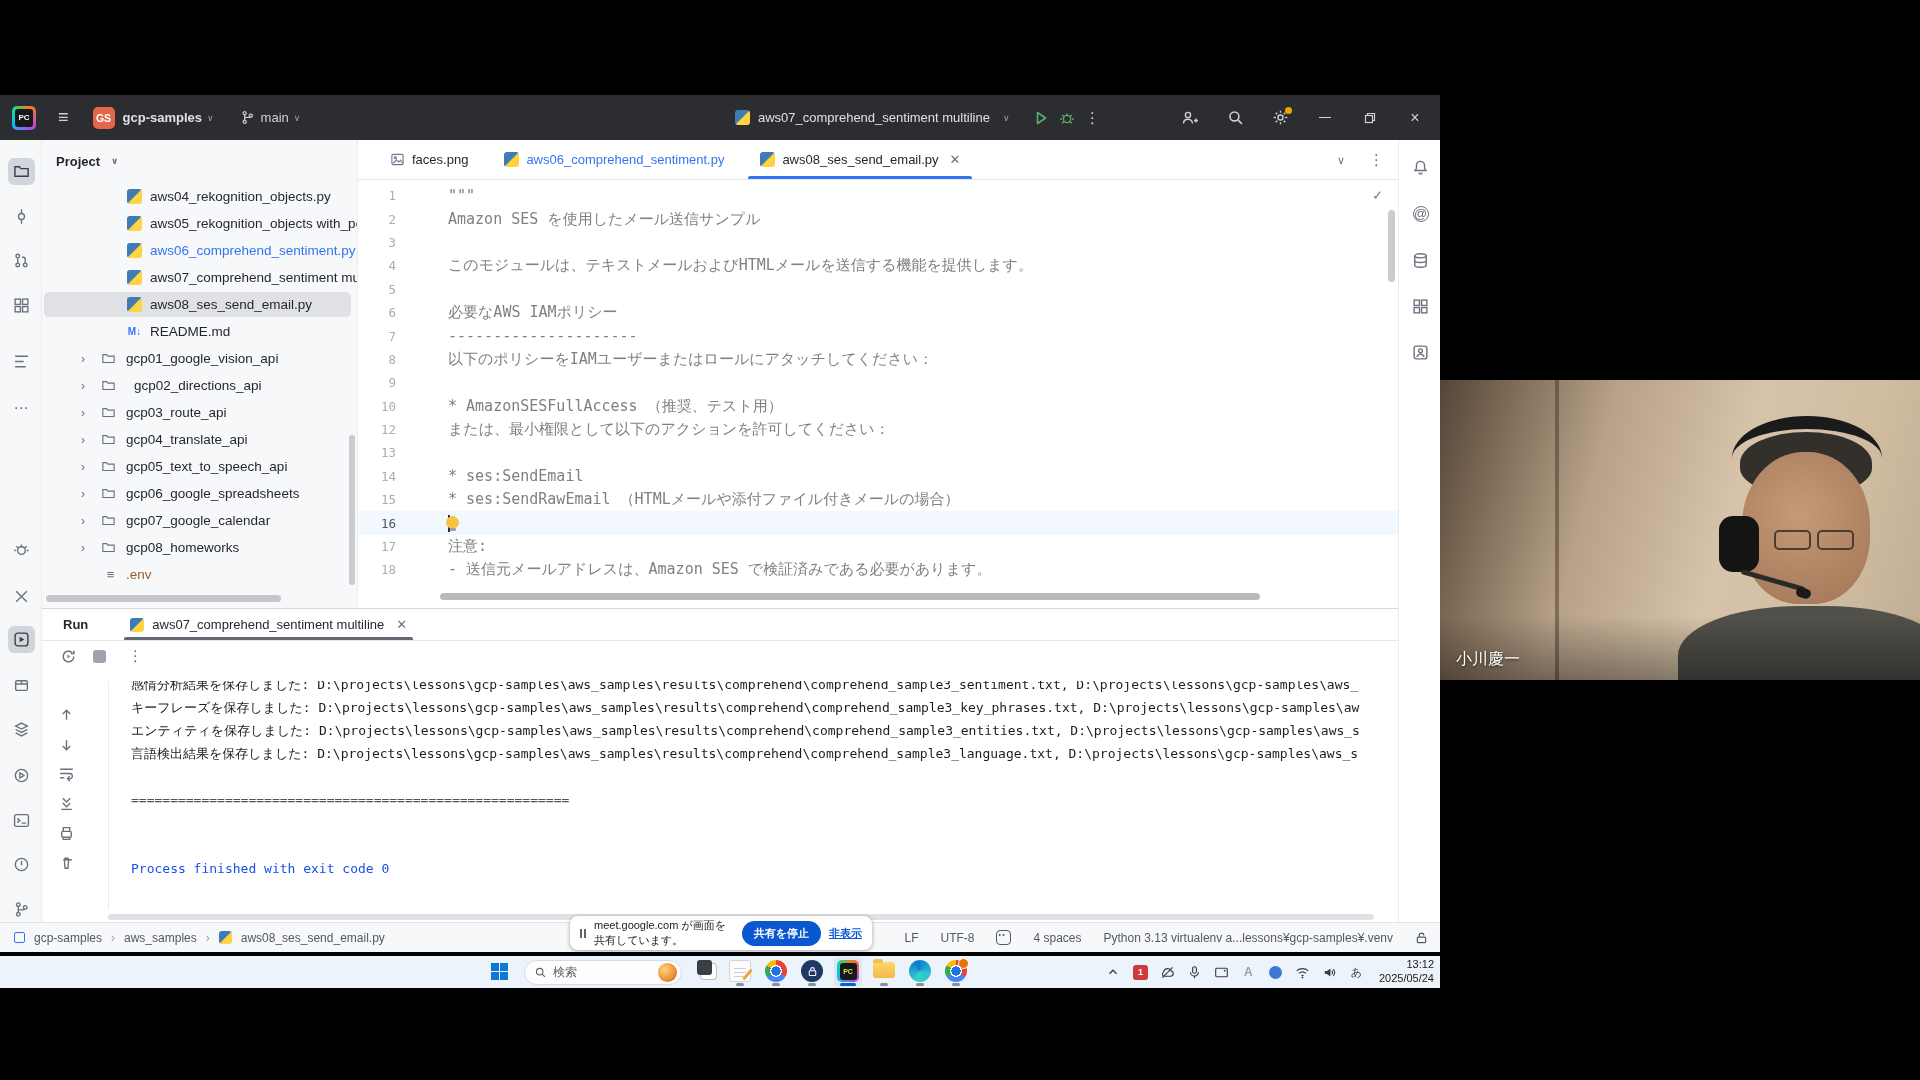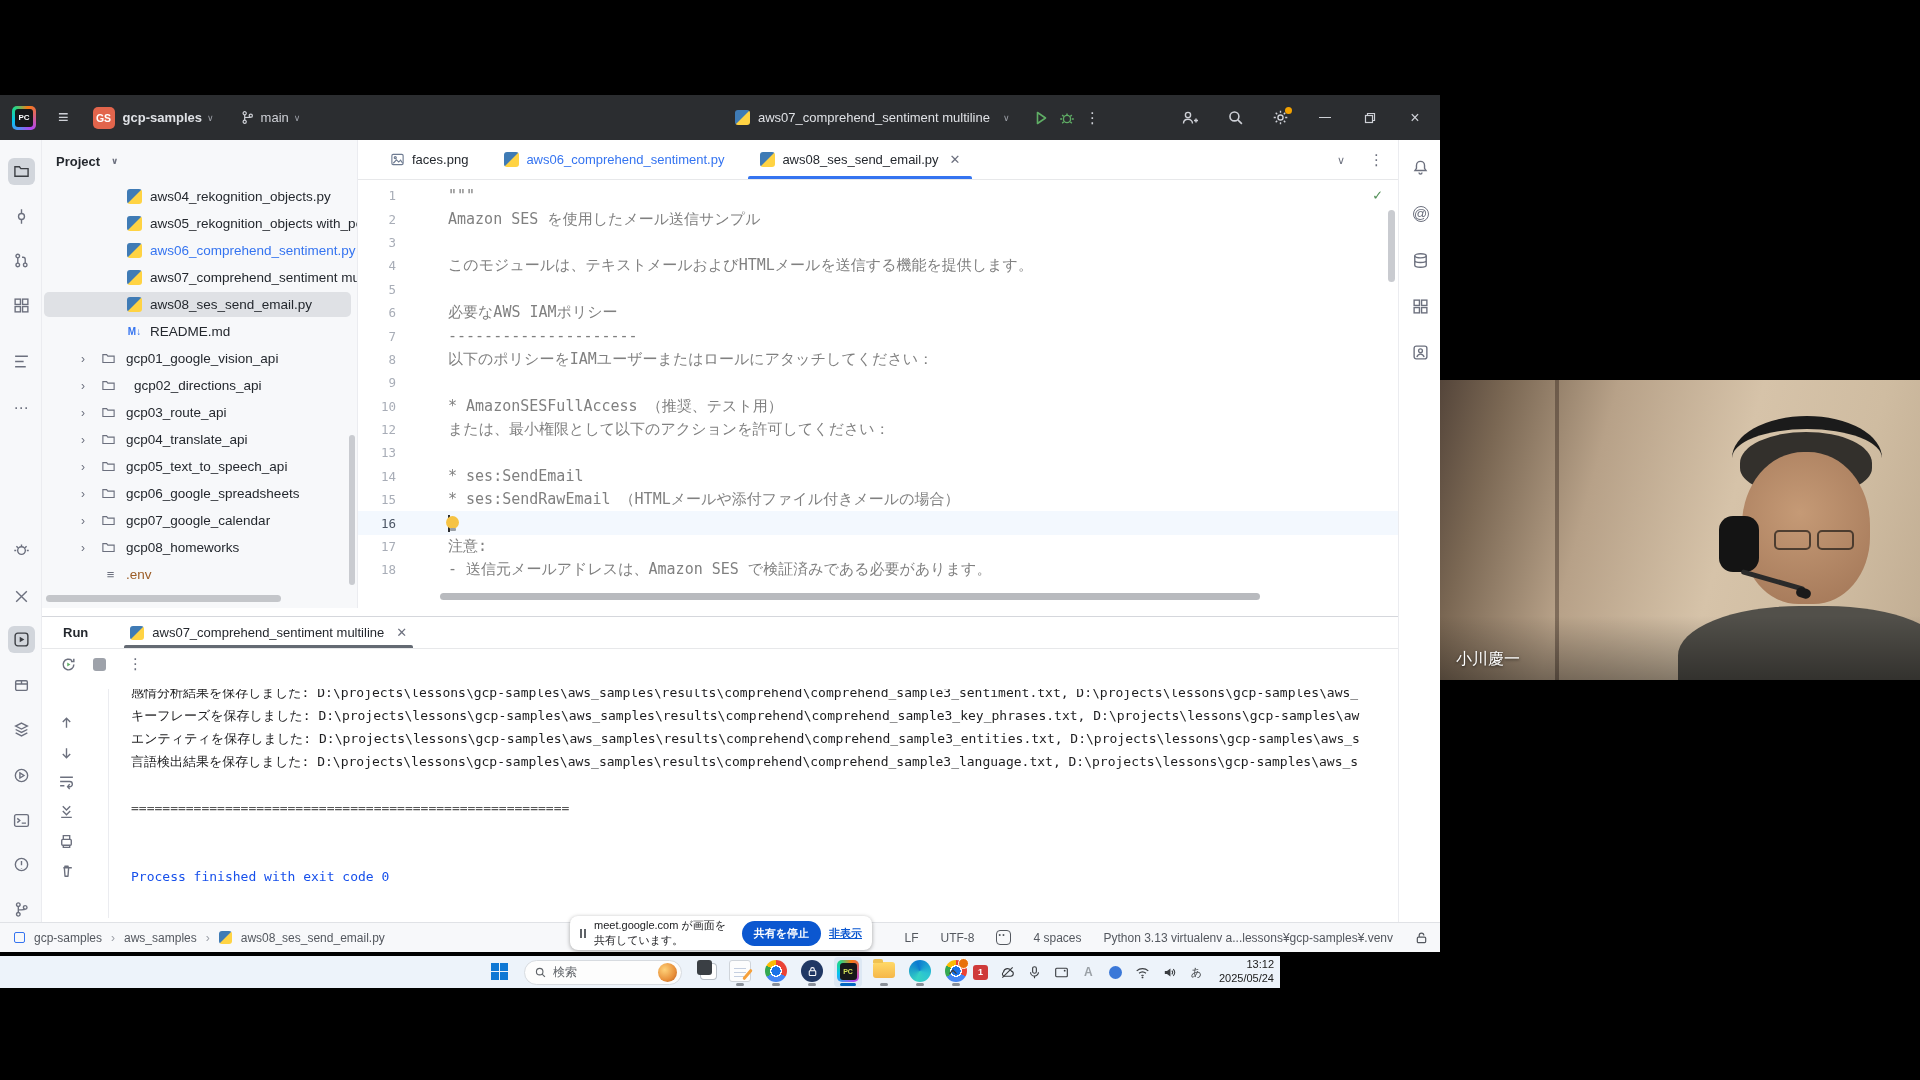--- a/index.html
+++ b/index.html
@@ -66,21 +66,21 @@
   .ecode { margin-left:42px; color:#808080; white-space:pre; }
   .elines { position:absolute; top:4px; left:0; right:0; }
   .ed-check { position:absolute; right:16px; top:6px; color:#549159; font-size:15px; font-weight:bold; }
   .ed-vscroll { position:absolute; right:3px; top:30px; width:7px; height:72px; background:#c9cbd0; border-radius:4px; }
   .ed-hscroll { position:absolute; left:82px; bottom:8px; width:820px; height:7px; background:rgba(160,163,168,.75); border-radius:4px; z-index:5; }
   .bulb { position:absolute; left:88px; width:13px; height:13px; background:#f6c344; border-radius:50%; z-index:4; }
   .bulb::after { content:""; position:absolute; left:3.5px; top:12px; width:6px; height:3px; background:#9aa0a6; border-radius:1px; }
   .caret-bar { position:absolute; left:90px; width:1.6px; height:17px; background:#2b2d30; }
 
   
-  .runpanel { position:absolute; left:42px; top:513px; width:1356px; height:314px; background:#fff; border-top:1px solid #d5d7dc;margin-top:8px; }
+  .runpanel { position:absolute; left:42px; top:513px; width:1356px; height:314px; background:#fff; border-top:1px solid #d5d7dc; }
   .run-header { position:absolute; left:0; top:0; width:100%; height:32px; border-bottom:1px solid #e7e8ea; display:flex; align-items:center; }
   .run-title { margin-left:21px; font-weight:bold; }
   .run-tab { display:flex; align-items:center; gap:8px; margin-left:36px; position:relative; height:100%; padding:0 6px; }
   .run-tab::after { content:""; position:absolute; left:0; right:0; bottom:0; height:3px; background:#646a73; border-radius:2px 2px 0 0; }
   .run-toolbar { position:absolute; left:18px; top:38px; display:flex; align-items:center; gap:16px; color:#6c707e; }
   .run-leftcol { position:absolute; left:8px; top:0; width:34px; }
   .run-leftcol .stripe-ic { left:3px; }
   .console { position:absolute; left:66px; top:72px; right:6px; bottom:12px; overflow:hidden; border-left:1px solid #ebecf0; padding-left:22px; font-family:"DejaVu Sans Mono",monospace; font-size:13px; color:#1d1d1f; }
   .cline { height:23px; white-space:nowrap; display:flex; align-items:center; }
   .console .cline:first-child { margin-top:-8px; }
@@ -98,21 +98,21 @@
   .copilot::after { content:"\2022\2009\2022"; position:absolute; left:1px; top:0px; font-size:7px; color:#54585f; }
 
   
   .meetbar { position:absolute; left:570px; top:916px; width:302px; height:34px; background:#fff; border-radius:8px; box-shadow:0 1px 4px rgba(0,0,0,.35); display:flex; align-items:center; gap:8px; padding:0 10px; z-index:50; font-size:11px; color:#202124; }
   .pausebars { display:flex; gap:2px; }
   .pausebars span { width:2px; height:9px; background:#5f6368; display:block; }
   .meet-stop { background:#0b57d0; color:#fff; border:none; border-radius:14px; padding:5px 12px; font-size:11px; font-weight:bold; white-space:nowrap; }
   .meet-hide { color:#0b57d0; font-weight:bold; text-decoration:underline; white-space:nowrap; }
 
   
-  .taskbar { position:absolute; left:0; top:956px; width:1280px; height:32px; background:#edf3fa; }
+  .taskbar { position:absolute; left:0; top:956px; width:1440px; height:32px; background:#edf3fa; }
   .tb-center { position:absolute; left:488px; top:0; height:32px; display:flex; align-items:center; gap:8px; }
   .win-logo { width:17px; height:17px; display:grid; grid-template-columns:8px 8px; grid-template-rows:8px 8px; gap:1px; }
   .win-logo span { background:#0f78d4; }
   .searchpill { width:158px; height:25px; background:#fdfdfd; border:1px solid #d7dbe0; border-radius:13px; display:flex; align-items:center; padding:0 4px 0 9px; gap:6px; color:#5f6368; font-size:12px; }
   .food { width:19px; height:19px; border-radius:50%; margin-left:auto; background:radial-gradient(circle at 35% 35%,#ffd27a,#e8903a 60%,#b4571f); }
   .tkwrap { width:28px; height:30px; position:relative; display:flex; justify-content:center; }
   .tkwrap .tkic { margin-top:3px; }
   .tkwrap.running::after { content:""; position:absolute; bottom:1px; left:10px; width:8px; height:3px; border-radius:2px; background:#8a9099; }
   .tkwrap.active { background:#dde8f4; border-radius:4px; }
   .tkwrap.active::after { content:""; position:absolute; bottom:1px; left:6px; width:16px; height:3px; border-radius:2px; background:#0067c0; }

